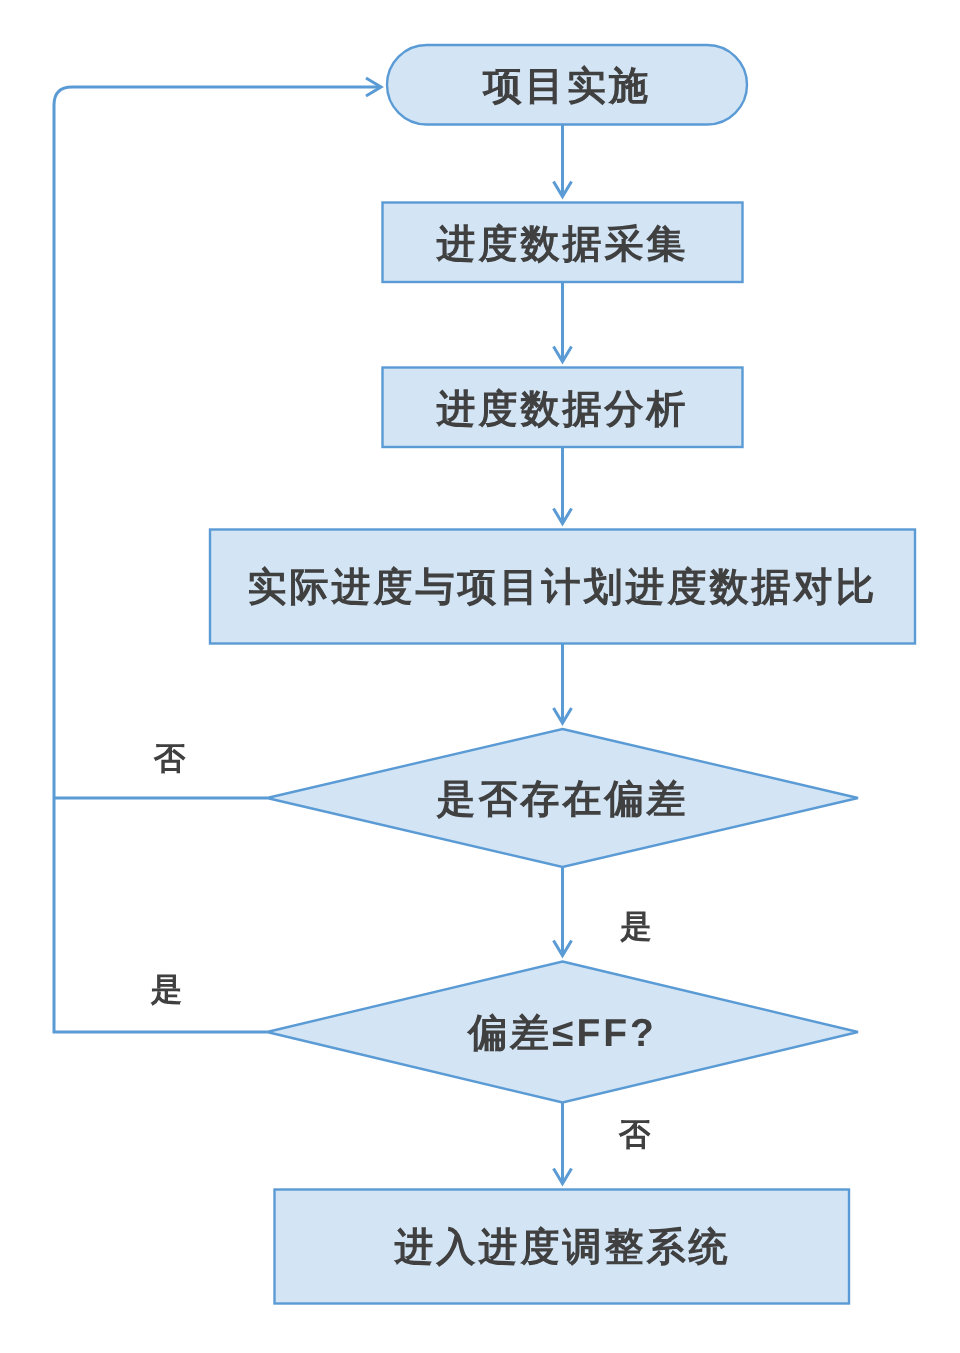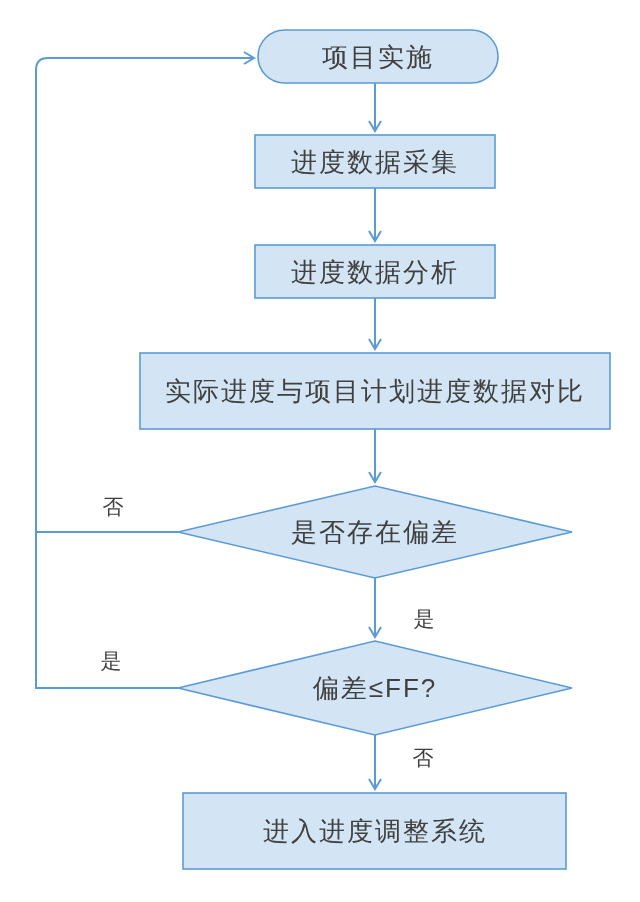--- a/index.html
+++ b/index.html
@@ -2,20 +2,21 @@
 <html><head>
 <meta charset="utf-8">
 <style>
   html, body { margin: 0; padding: 0; background: #ffffff; }
   .canvas {
     position: relative;
     width: 640px;
     height: 902px;
     background: #ffffff;
     font-family: "Liberation Sans", "DejaVu Sans", sans-serif;
+    font-weight: bold;
   }
   svg { display: block; }
   .shape {
     fill: #d3e5f5;
     stroke: #5b9bd5;
     stroke-width: 1.6;
   }
   .connector {
     fill: none;
     stroke: #5b9bd5;

